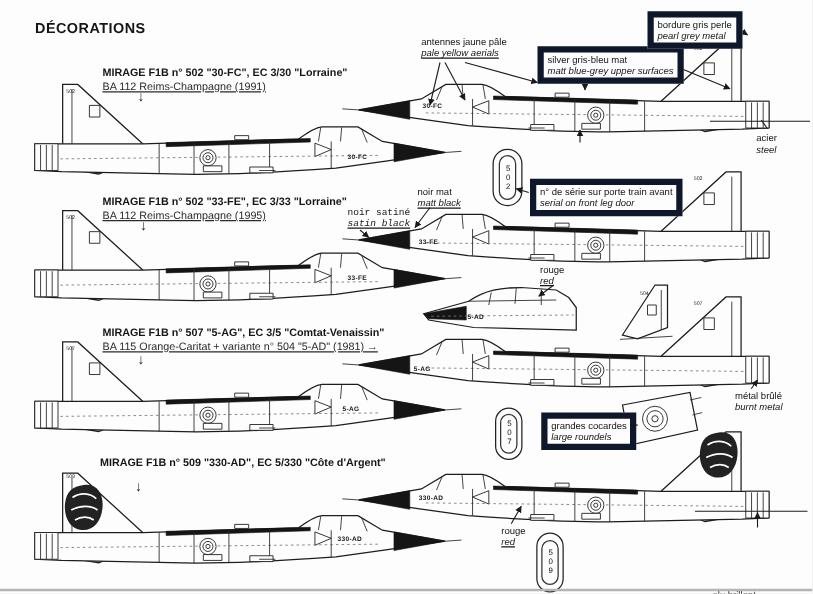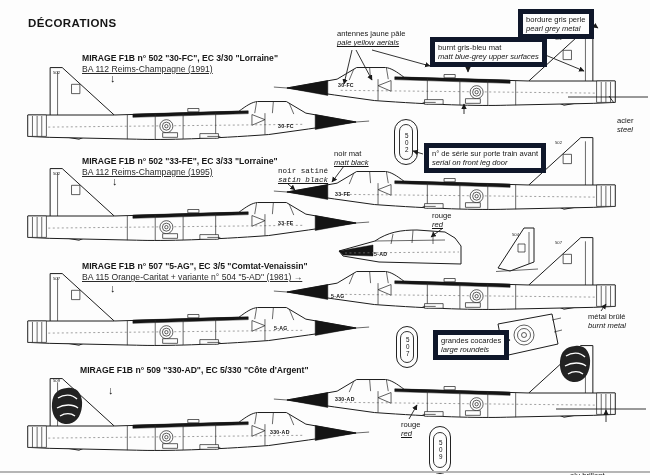--- a/index.html
+++ b/index.html
@@ -227,28 +227,28 @@
       <line x1="606" y1="422" x2="606" y2="410" marker-end="url(#ah)"></line>
       <line x1="556" y1="409" x2="646" y2="409"></line>
     </g>
   </svg>
 
   <div class="abs ann u" style="left:337px;top:29px;">
     <span class="fr">antennes jaune pâle</span>
     <span class="en">pale yellow aerials</span>
   </div>
   <div class="abs ann boxed" style="left:430px;top:37px;">
-    <span class="fr">burnt gris-bleu mat</span>
+    <span class="fr">silver gris-bleu mat</span>
     <span class="en">matt blue-grey upper surfaces</span>
   </div>
   <div class="abs ann boxed" style="left:518px;top:9px;">
     <span class="fr">bordure gris perle</span>
     <span class="en">pearl grey metal</span>
   </div>
-  <div class="abs ann" style="left:605px;top:116px;margin-left:12px;">
+  <div class="abs ann" style="left:605px;top:106px;">
     <span class="fr">acier</span>
     <span class="en">steel</span>
   </div>
   <div class="abs ann boxed" style="left:424px;top:143px;">
     <span class="fr">n° de série sur porte train avant</span>
     <span class="en">serial on front leg door</span>
   </div>
   <div class="abs ann u" style="left:334px;top:149px;">
     <span class="fr">noir mat</span>
     <span class="en">matt black</span>

